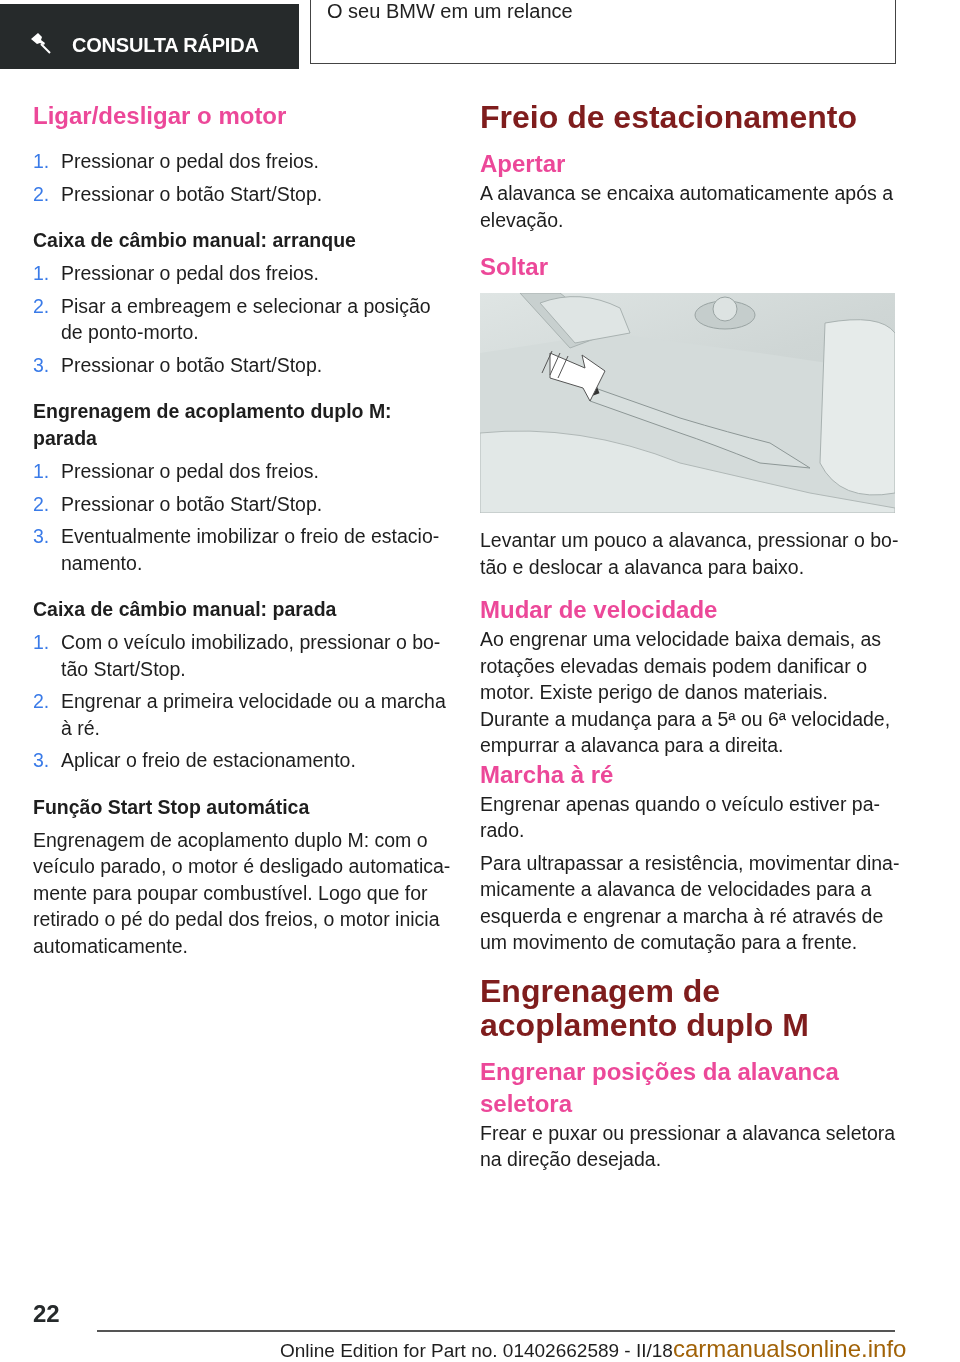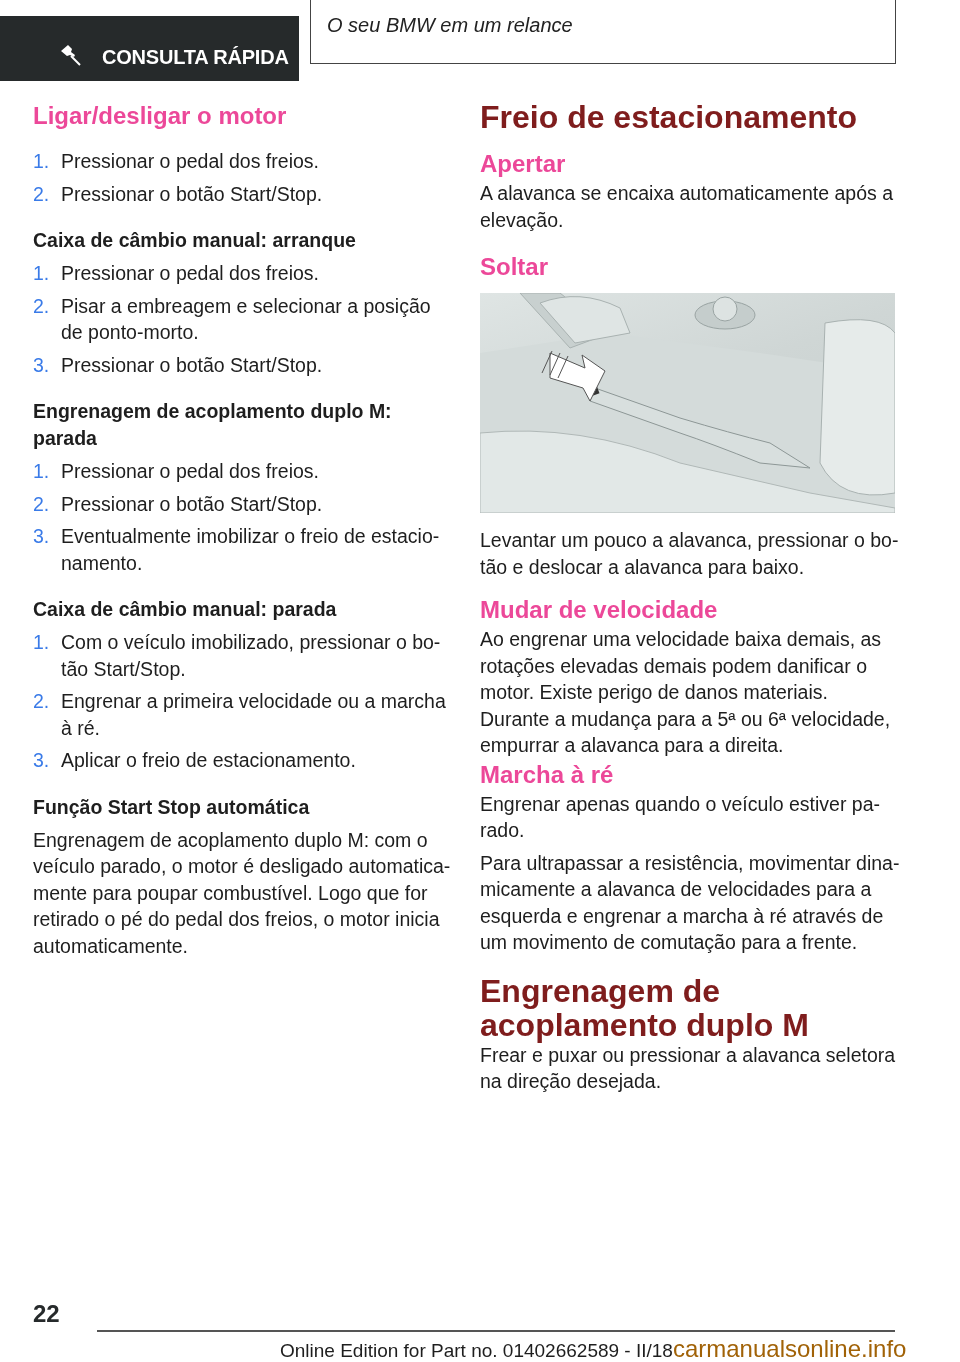--- a/index.html
+++ b/index.html
@@ -1,31 +1,31 @@
 <!DOCTYPE html>
 <html><head>
 <meta charset="utf-8">
 <style>
   html, body { margin: 0; padding: 0; background: #ffffff; }
   body {
     width: 960px; height: 1362px; position: relative; overflow: hidden;
     font-family: "Liberation Sans", sans-serif; color: #1e1e1e;
   }
   .header-tab-dark {
-    position: absolute; left: 0; top: 16px; width: 299px; height: 65px;
+    position: absolute; left: 0; top: 4px; width: 299px; height: 65px;
     background: #262a2b; display: flex; align-items: flex-end;
-    box-sizing: border-box; padding: 0 0 12px 58px; color: #fff;
+    box-sizing: border-box; padding: 0 0 12px 28px; color: #fff;
   }
   .header-tab-dark .pin { width: 26px; height: 26px; margin-right: 18px; margin-bottom: 1px; }
   .header-tab-dark .label { font-weight: bold; font-size: 20px; letter-spacing: -0.2px; }
   .header-tab-light {
     position: absolute; left: 310px; top: 0; width: 586px; height: 64px;
     border: 1.5px solid #444; border-top: none; box-sizing: border-box;
-    display: flex; align-items: center; padding: 0 0 12px 16px;
-    font-size: 20px; color: #222; font-style: italic;
+    display: flex; align-items: flex-start; padding: 0 0 12px 16px;
+    font-size: 20px; color: #222;
   }
   .col { position: absolute; top: 100px; }
   .col-left { left: 33px; width: 420px; }
   .col-right { left: 480px; width: 420px; }
   .h2-light { color: #ec4899; font-weight: bold; font-size: 24px; margin: 0; line-height: 32px; }
   .h1 { color: #7f1d1d; font-weight: bold; font-size: 32px; margin: 0; line-height: 34px; }
   .h3-dark { font-weight: bold; font-size: 19.5px; line-height: 27px; margin: 0; color: #1e1e1e; }
   p { font-size: 19.5px; line-height: 26.5px; margin: 0; }
   ol { list-style: none; margin: 0; padding: 0; }
   ol li { display: flex; font-size: 19.5px; line-height: 26.5px; margin-top: 6px; }
@@ -158,20 +158,21 @@
   <p style="margin-top:14px">Levantar um pouco a alavanca, pressionar o bo­tão e deslocar a alavanca para baixo.</p>
 
   <h2 class="h2-light" style="margin-top:14px">Mudar de velocidade</h2>
   <p>Ao engrenar uma velocidade baixa demais, as ro­tações elevadas demais podem danificar o mo­tor. Existe perigo de danos materiais. Durante a mudança para a 5ª ou 6ª velocidade, empurrar a alavanca para a direita.</p>
 
   <h2 class="h2-light" style="">Marcha à ré</h2>
   <p>Engrenar apenas quando o veículo estiver pa­rado.</p>
   <p style="margin-top:6px">Para ultrapassar a resistência, movimentar dina­micamente a alavanca de velocidades para a es­querda e engrenar a marcha à ré através de um movimento de comutação para a frente.</p>
 
   <h1 class="h1" style="margin-top:18px">Engrenagem de acoplamento duplo M</h1>
+  <h2 class="h2-light" style="margin-top:14px">Engrenar posições da alavanca seletora</h2>
   <p>Frear e puxar ou pressionar a alavanca seletora na direção desejada.</p>
 </div>
 
 <div class="footer-page">22</div>
 <div class="footer-line"></div>
 <div class="footer-text">
   <span>Online Edition for Part no. 01402662589 - II/18</span><span class="wm">carmanualsonline.info</span>
 </div>
 
 </body></html>

